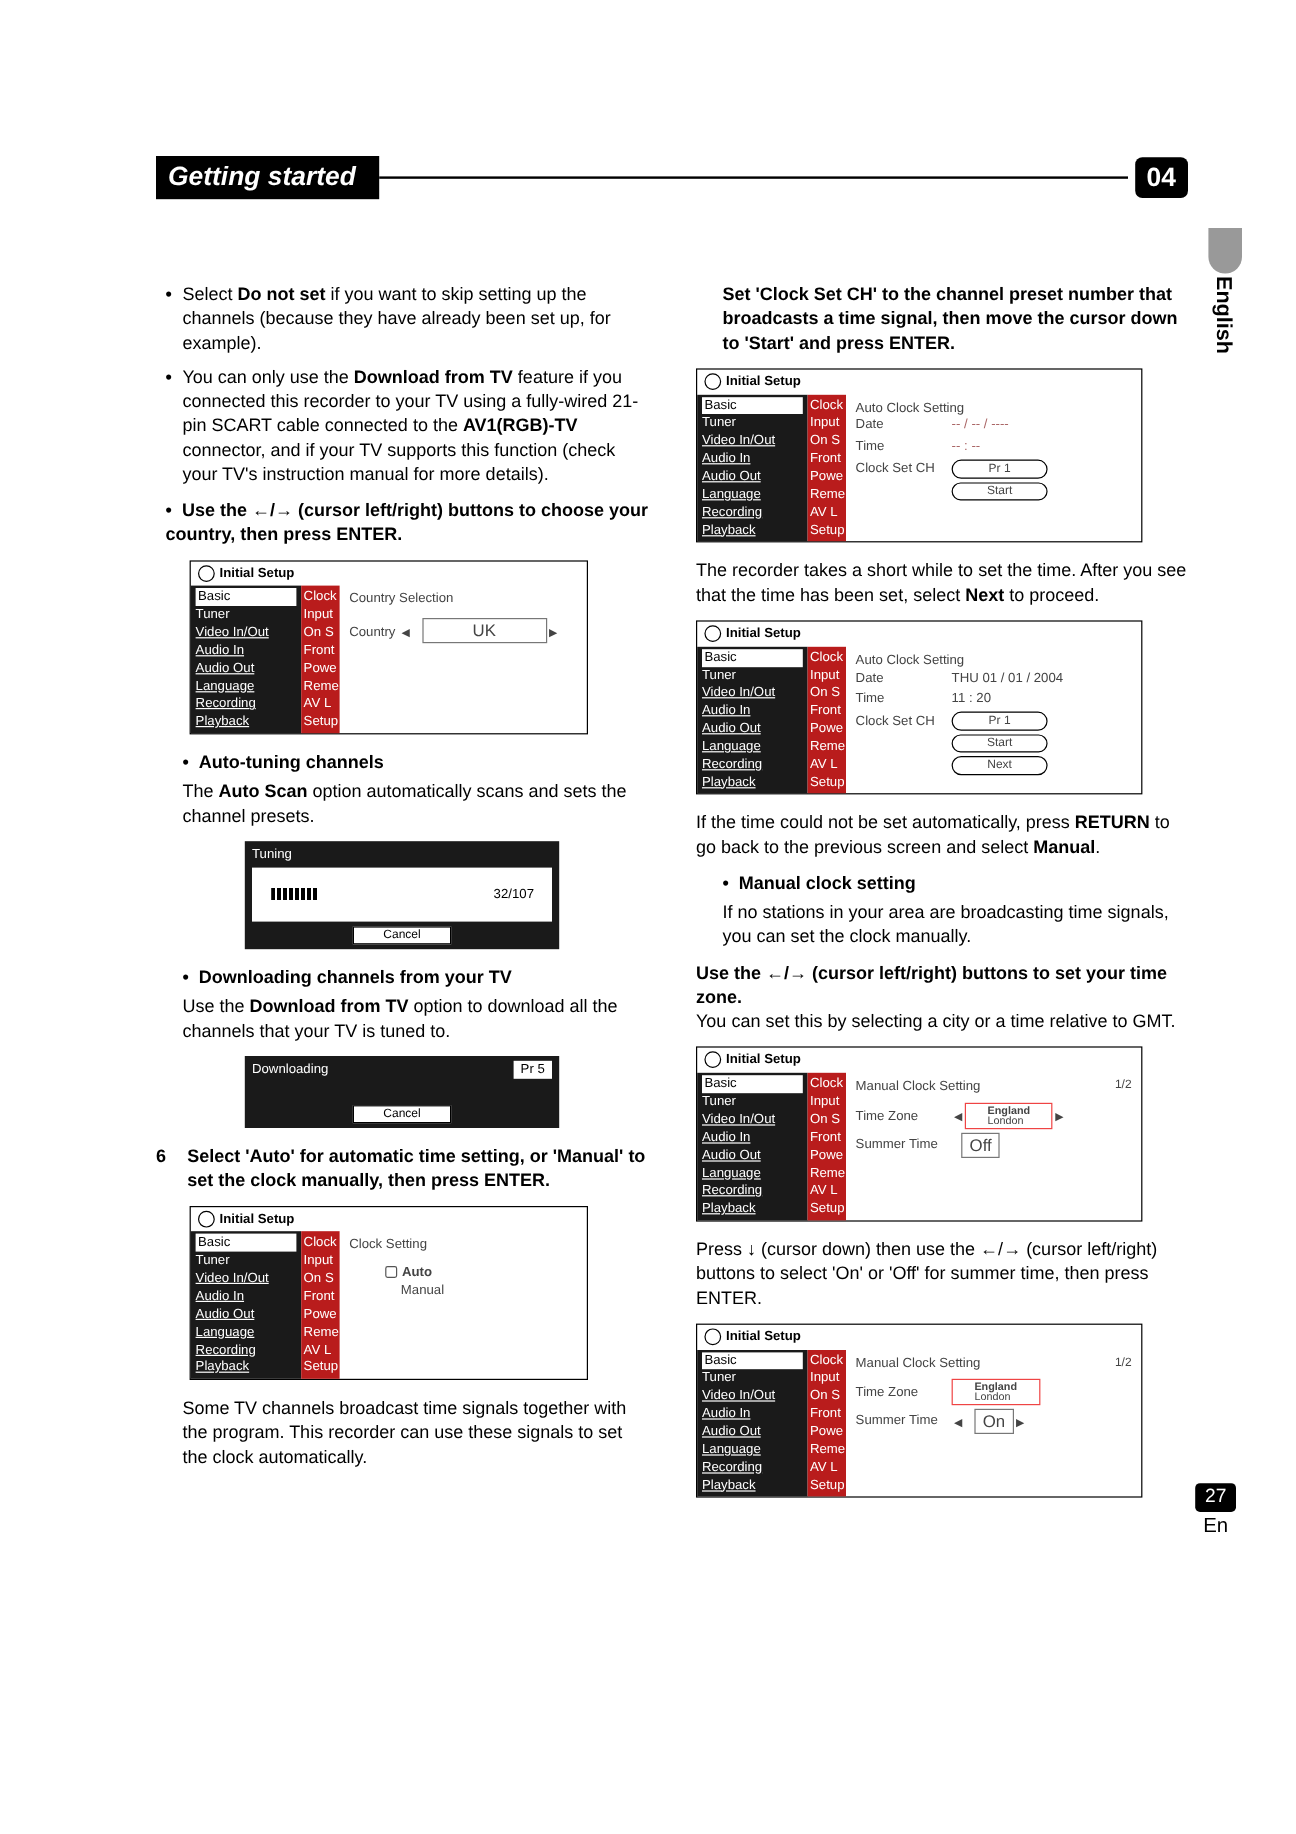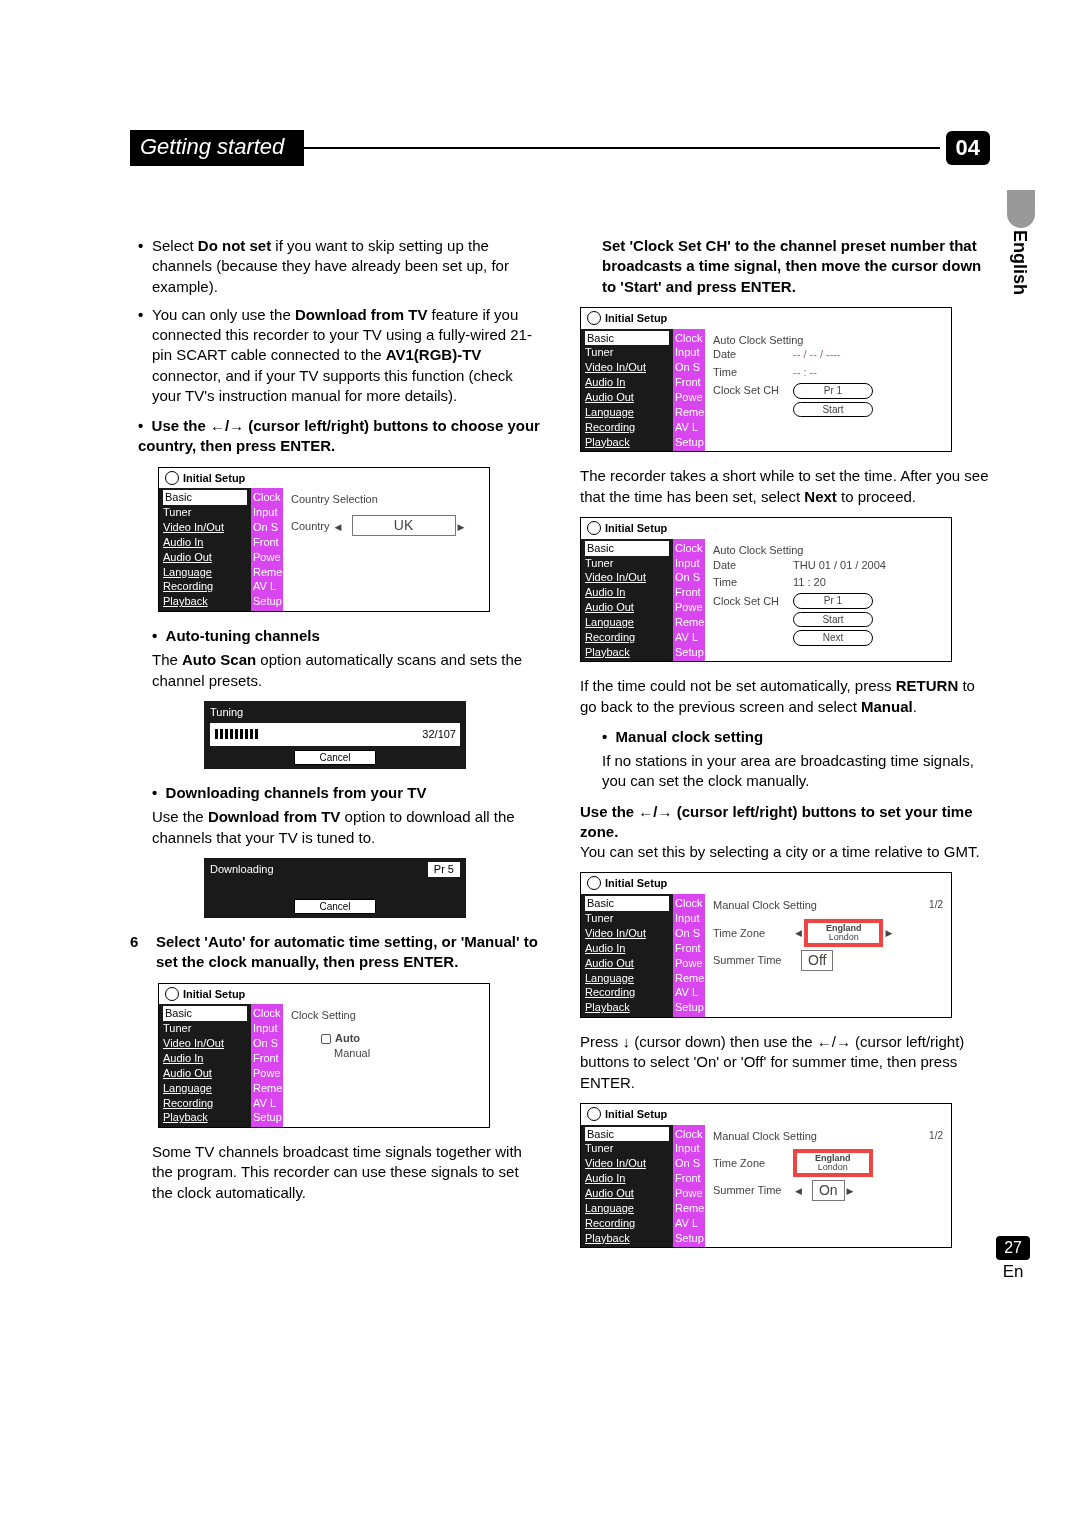--- a/index.html
+++ b/index.html
@@ -1,62 +1,62 @@
 <!DOCTYPE html>
 <html><head>
 <meta charset="utf-8">
 <style>
 body{margin:0;background:#fff;font-family:Arial,Helvetica,sans-serif;color:#000;width:1080px}
 .page{position:relative;padding:130px 90px 60px 130px}
 .header{display:flex;align-items:center;margin-bottom:70px}
-.header-title{background:#000;color:#fff;font-weight:normal;font-style:italic;font-size:22px;padding:4px 20px 6px 10px}
+.header-title{background:#000;color:#fff;font-weight:bold;font-style:italic;font-size:22px;padding:4px 20px 6px 10px}
 .header-line{flex:1;height:2px;background:#000;margin:0 6px 0 0}
 .chapter-badge{background:#000;color:#fff;font-weight:bold;font-size:22px;padding:4px 10px;border-radius:6px}
 .lang-tab{position:absolute;right:50px;top:230px;writing-mode:vertical-rl;text-orientation:sideways;font-weight:bold;font-size:18px}
 .lang-pill{position:absolute;right:45px;top:190px;width:28px;height:38px;background:#999;border-radius:0 0 14px 14px}
 .cols{display:flex;gap:40px}
 .col{flex:1;font-size:15px;line-height:1.35}
 .bullet{padding-left:22px;position:relative;margin-bottom:8px}
 .bullet::before{content:"•";position:absolute;left:8px;font-weight:bold}
 .subhead{font-weight:bold;padding-left:22px;margin-top:10px;margin-bottom:4px}
 .numstep{display:flex;gap:12px;margin-top:10px;margin-bottom:6px}
 .numstep .n{font-weight:bold;min-width:14px}
 .numstep .t{font-weight:bold}
 .osd{margin:10px 0 14px 28px;background:#fff;border:1px solid #000;width:330px;font-size:11px;position:relative}
 .osd-r{margin:10px 0 14px 0;background:#fff;border:1px solid #000;width:370px;font-size:11px;position:relative}
 .osd-head{display:flex;align-items:flex-start;gap:4px;padding:3px 6px}
 .osd-disc{width:12px;height:12px;border-radius:50%;border:1px solid #000;display:inline-block}
 .osd-body{display:flex}
 .osd-left{background:#1a1a1a;color:#fff;width:84px;padding:2px 4px}
-.osd-mid{background:#d946ef;color:#fff;width:28px;padding:2px 2px;overflow:hidden}
+.osd-mid{background:#b91c1c;color:#fff;width:28px;padding:2px 2px;overflow:hidden}
 .osd-right{flex:1;padding:4px 8px;color:#444;position:relative}
 .row{white-space:nowrap}
 .sel{background:#fff;color:#000;padding:0 2px}
 .arrows{position:absolute;left:50%;transform:translateX(-50%);font-size:9px}
 .arr-up{top:-1px}
 .arr-dn{bottom:-1px}
 .osd-field{display:inline-block;border:1px solid #777;padding:0 6px;font-size:14px;margin-left:8px}
 .btnbox{display:inline-block;border:1px solid #000;border-radius:9px;padding:0 14px;font-size:10px;text-align:center;min-width:50px}
 .tuning{margin:10px auto 14px auto;background:#1a1a1a;color:#fff;width:250px;padding:4px 6px;font-size:11px}
-.prog-wrap{background:#fff;color:#000;padding:4px;display:flex;align-items:center;gap:6px;margin-top:3px}
+.prog-wrap{background:#fff;color:#000;padding:15px;display:flex;align-items:center;gap:6px;margin-top:3px}
 .prog{flex:1;height:10px;background:#fff;border:1px solid #fff;position:relative}
 .prog-fill{position:absolute;left:0;top:0;bottom:0;width:22%;background:repeating-linear-gradient(90deg,#000 0 3px,#fff 3px 5px)}
 .cancelbtn{display:block;margin:4px auto 0 auto;background:#fff;color:#000;border:1px solid #000;width:80px;text-align:center;font-size:10px}
 .dl{margin:10px auto 14px auto;background:#1a1a1a;color:#fff;width:250px;padding:4px 6px;font-size:11px}
 .dl-head{display:flex;justify-content:space-between}
 .radio{display:inline-block;width:8px;height:8px;border:1px solid #555;border-radius:2px;margin-right:4px;vertical-align:middle}
 .pagebadge{position:absolute;right:50px;bottom:40px;text-align:center}
 .pagebadge .num{background:#000;color:#fff;font-weight:normal;padding:3px 8px;border-radius:4px;font-size:16px}
 .pagebadge .en{font-size:17px;margin-top:2px}
 .osd-right .lblrow{display:flex;align-items:center;margin-bottom:3px}
 .osd-right .lbl{width:80px}
 .sep{color:#a66}
 .tri-l,.tri-r{font-size:9px;padding:0 2px}
 .frac{position:absolute;right:8px;top:4px;font-size:10px}
-.tz-box{border:4px solid #ef4444;padding:1px 18px;text-align:center;font-size:9px;line-height:1}
+.tz-box{border:1px solid #ef4444;padding:1px 18px;text-align:left;font-size:9px;line-height:1}
 </style>
 </head>
 <body>
 
 <div class="page">
   <div class="header">
     <div class="header-title">Getting started</div>
     <div class="header-line"></div>
     <div class="chapter-badge">04</div>
   </div>

